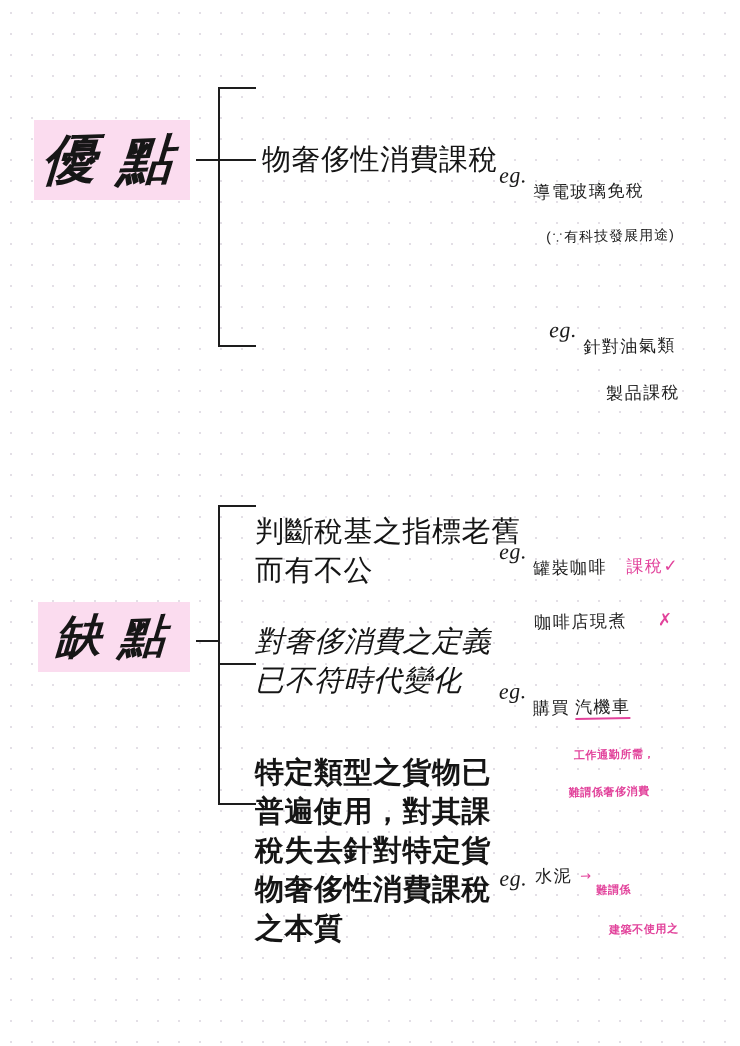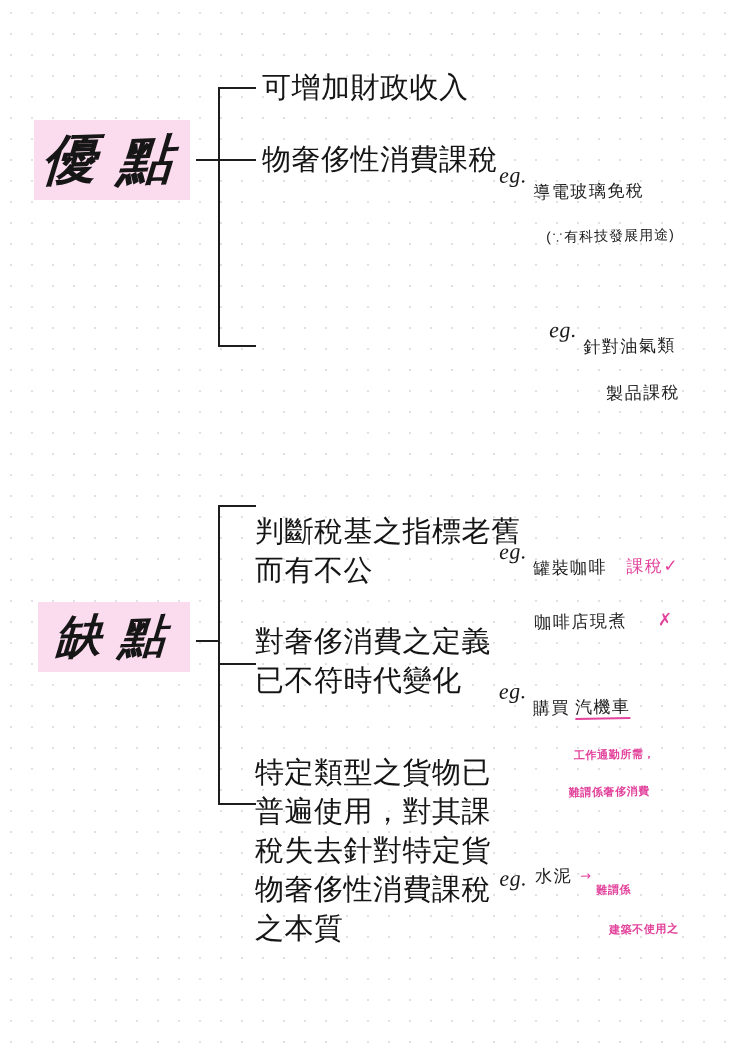--- a/index.html
+++ b/index.html
@@ -151,21 +151,20 @@
   </div>
 
   <div class="bracket" style="left:218px; top:87px; height:260px; width:2px;">
     <div class="vline"></div>
     <div class="stem" style="top:72px;"></div>
     <div class="branch" style="top:0px;"></div>
     <div class="branch" style="top:72px;"></div>
     <div class="branch" style="top:258px;"></div>
   </div>
 
-  <div class="node-text" style="left:262px; top:68px;">可增加財政收入</div>
 
   <div class="node-text" style="left:262px; top:140px;">物奢侈性消費課稅</div>
 
   <div class="hand" style="left:500px; top:142px;">
     <div class="row">
       <span class="eg">eg.</span>
       <span class="stack" style="margin-left:6px;">
         <span class="ln hw">導電玻璃免稅</span>
         <span class="ln hw-sm" style="margin-left:12px; margin-top:6px;">(∵有科技發展用途)</span>
       </span>
@@ -208,38 +207,38 @@
           <span class="hw pink" style="margin-left:14px;">課稅✓</span>
         </span>
         <span class="ln" style="white-space:nowrap; margin-top:12px; display:block;">
           <span class="hw">咖啡店現煮</span>
           <span class="hw pink" style="margin-left:26px;">✗</span>
         </span>
       </span>
     </div>
   </div>
 
-  <div class="node-text" style="left:255px; top:622px;">對奢侈消費之定義
+  <div class="node-text" style="left:255px; top:622px;font-style:italic;">對奢侈消費之定義
 已不符時代變化</div>
 
   <div class="hand" style="left:500px; top:658px;">
     <div class="row">
       <span class="eg">eg.</span>
       <span class="stack" style="margin-left:6px;">
         <span class="ln" style="white-space:nowrap;">
           <span class="hw">購買</span>
           <span class="hw pink-u">汽機車</span>
         </span>
         <span class="ln hw-tiny pink" style="margin-left:40px; margin-top:10px;">工作通勤所需，</span>
         <span class="ln hw-tiny pink" style="margin-left:34px; margin-top:3px;">難謂係奢侈消費</span>
       </span>
     </div>
   </div>
 
-  <div class="node-text" style="left:255px; top:753px;">特定類型之貨物已
+  <div class="node-text" style="left:255px; top:753px;font-weight:bold;">特定類型之貨物已
 普遍使用，對其課
 稅失去針對特定貨
 物奢侈性消費課稅
 之本質</div>
 
   <div class="hand" style="left:500px; top:845px;">
     <div class="row">
       <span class="eg">eg.</span>
       <span class="hw" style="margin-left:8px;">水泥</span>
       <span class="arrow pink" style="margin-left:8px; margin-top:4px;">→</span>

